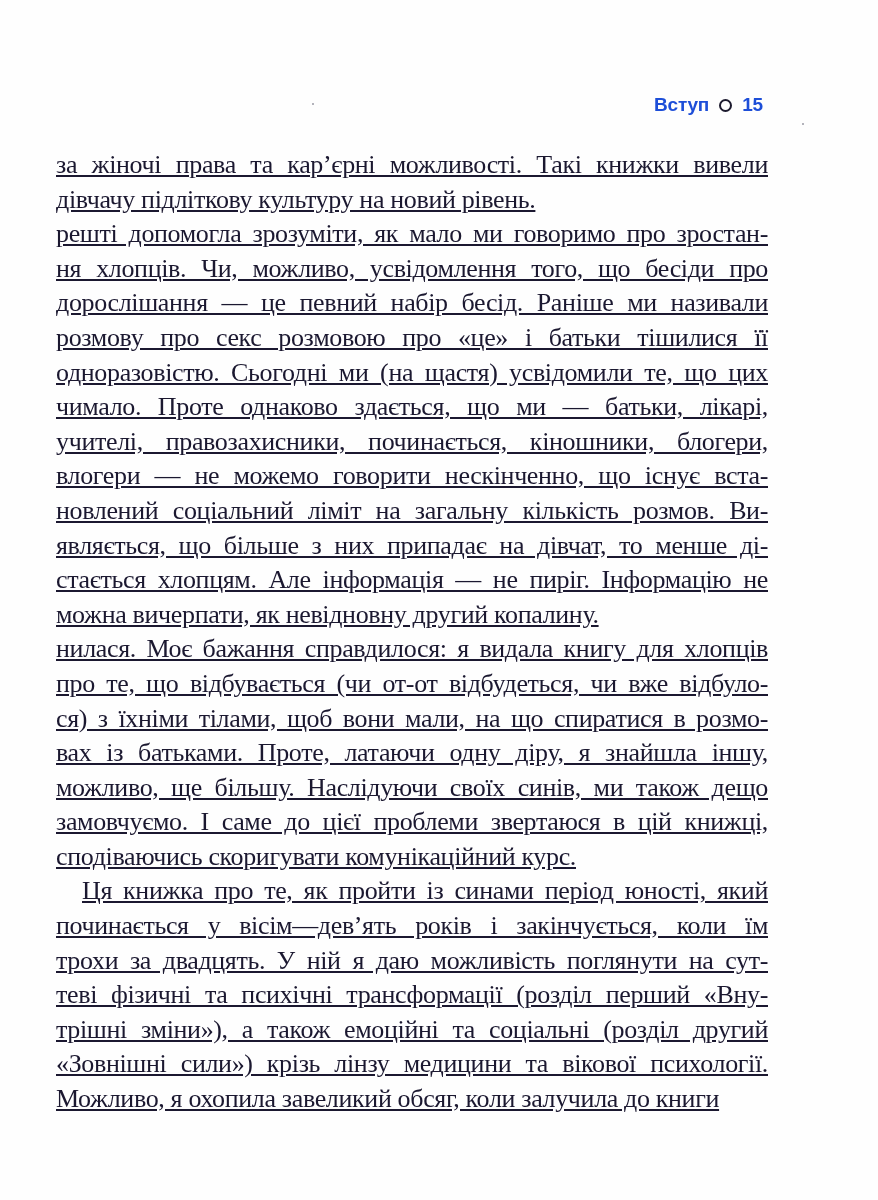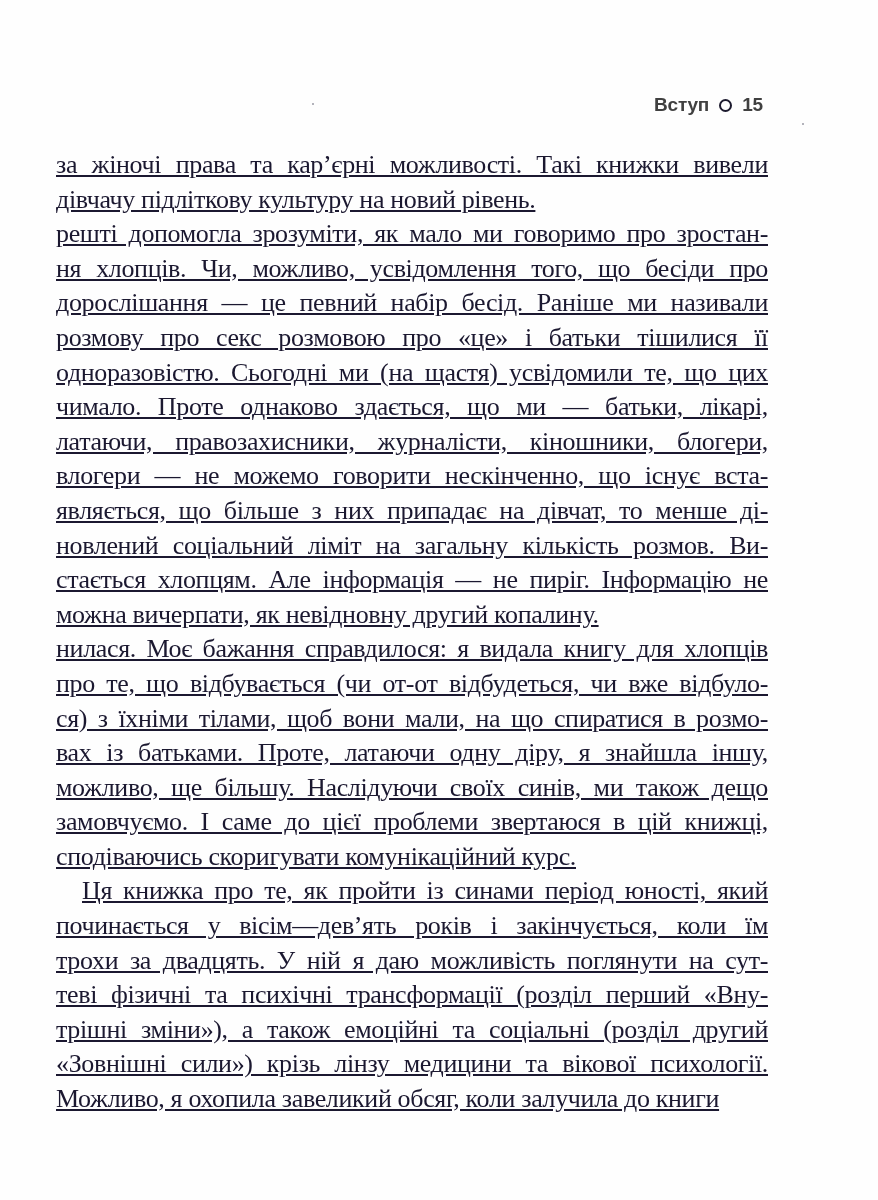--- a/index.html
+++ b/index.html
@@ -21,21 +21,21 @@
       height: 1200px;
       background: #fefefe;
     }
     .running-head {
       position: absolute;
       top: 94px;
       left: 654px;
       font-family: "Liberation Sans", sans-serif;
       font-weight: bold;
       font-size: 19px;
-      color: #404040;
+      color: #1d4ed8;
       display: flex;
       align-items: center;
       gap: 10px;
       letter-spacing: -0.2px;
     }
     .running-head .circle {
       display: inline-block;
       width: 13px;
       height: 13px;
       border: 2px solid #1c1a2e;
@@ -99,24 +99,24 @@
         <span class="line">за жіночі права та кар’єрні можливості. Такі книжки вивели</span>
         <span class="line last">дівчачу підліткову культуру на новий рівень.</span>
       </p>
       <p>
         <span class="line">решті допомогла зрозуміти, як мало ми говоримо про зростан-</span>
         <span class="line">ня хлопців. Чи, можливо, усвідомлення того, що бесіди про</span>
         <span class="line">дорослішання — це певний набір бесід. Раніше ми називали</span>
         <span class="line">розмову про секс розмовою про «це» і батьки тішилися її</span>
         <span class="line">одноразовістю. Сьогодні ми (на щастя) усвідомили те, що цих</span>
         <span class="line">чимало. Проте однаково здається, що ми — батьки, лікарі,</span>
-        <span class="line">латаючи, правозахисники, журналісти, кіношники, блогери,</span>
+        <span class="line">учителі, правозахисники, починається, кіношники, блогери,</span>
         <span class="line">влогери — не можемо говорити нескінченно, що існує вста-</span>
+        <span class="line">новлений соціальний ліміт на загальну кількість розмов. Ви-</span>
         <span class="line">являється, що більше з них припадає на дівчат, то менше ді-</span>
-        <span class="line">новлений соціальний ліміт на загальну кількість розмов. Ви-</span>
         <span class="line">стається хлопцям. Але інформація — не пиріг. Інформацію не</span>
         <span class="line last">можна вичерпати, як невідновну другий копалину.</span>
       </p>
       <p>
         <span class="line">нилася. Моє бажання справдилося: я видала книгу для хлопців</span>
         <span class="line">про те, що відбувається (чи от-от відбудеться, чи вже відбуло-</span>
         <span class="line">ся) з їхніми тілами, щоб вони мали, на що спиратися в розмо-</span>
         <span class="line">вах із батьками. Проте, латаючи одну діру, я знайшла іншу,</span>
         <span class="line">можливо, ще більшу. Наслідуючи своїх синів, ми також дещо</span>
         <span class="line">замовчуємо. І саме до цієї проблеми звертаюся в цій книжці,</span>

